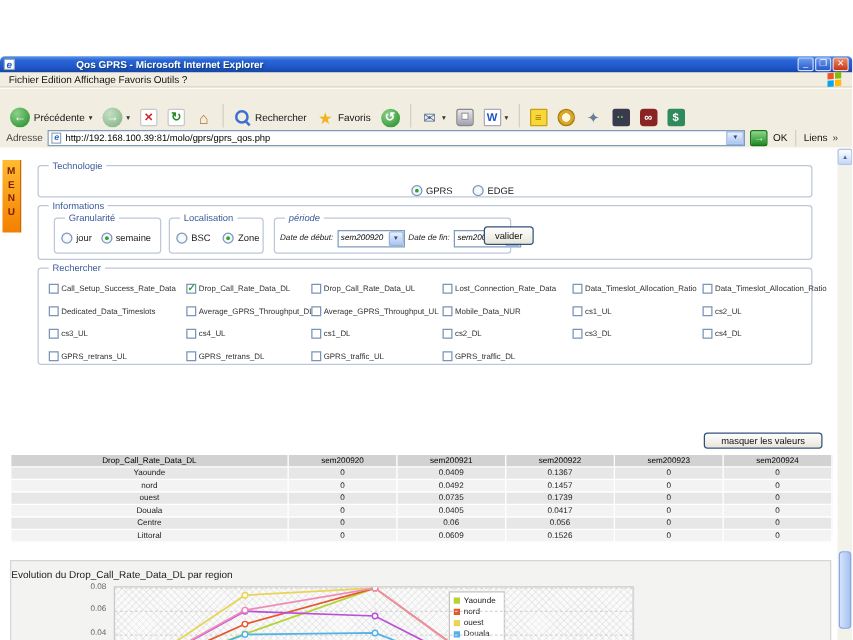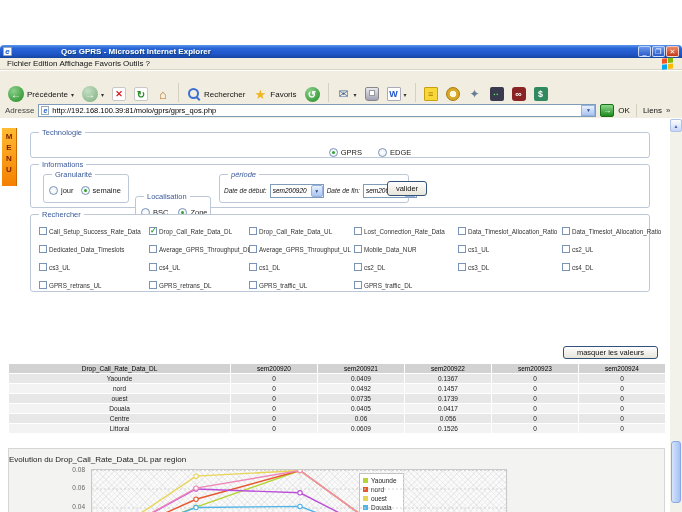--- a/index.html
+++ b/index.html
@@ -271,21 +271,21 @@
             <span class="rb" data-name="radio-icon"></span>
             <span data-name="radio-label">jour</span>
           </label>
           <label class="radio-opt" data-name="radio-semaine">
             <span class="rb on" data-name="radio-icon"></span>
             <span data-name="radio-label">semaine</span>
           </label>
         </div>
       </div>
 
-      <div class="fs" data-name="fieldset-localisation" style="left:104px;top:9px;width:76px;height:29px;margin-top:22px;">
+      <div class="fs" data-name="fieldset-localisation" style="left:104px;top:9px;width:76px;height:29px;">
         <span class="fs-legend" data-name="fieldset-legend">Localisation</span>
         <div class="radio-row" style="gap:10px;padding:4px 0 0 5px;">
           <label class="radio-opt" data-name="radio-bsc">
             <span class="rb" data-name="radio-icon"></span>
             <span data-name="radio-label">BSC</span>
           </label>
           <label class="radio-opt" data-name="radio-zone">
             <span class="rb on" data-name="radio-icon"></span>
             <span data-name="radio-label">Zone</span>
           </label>

